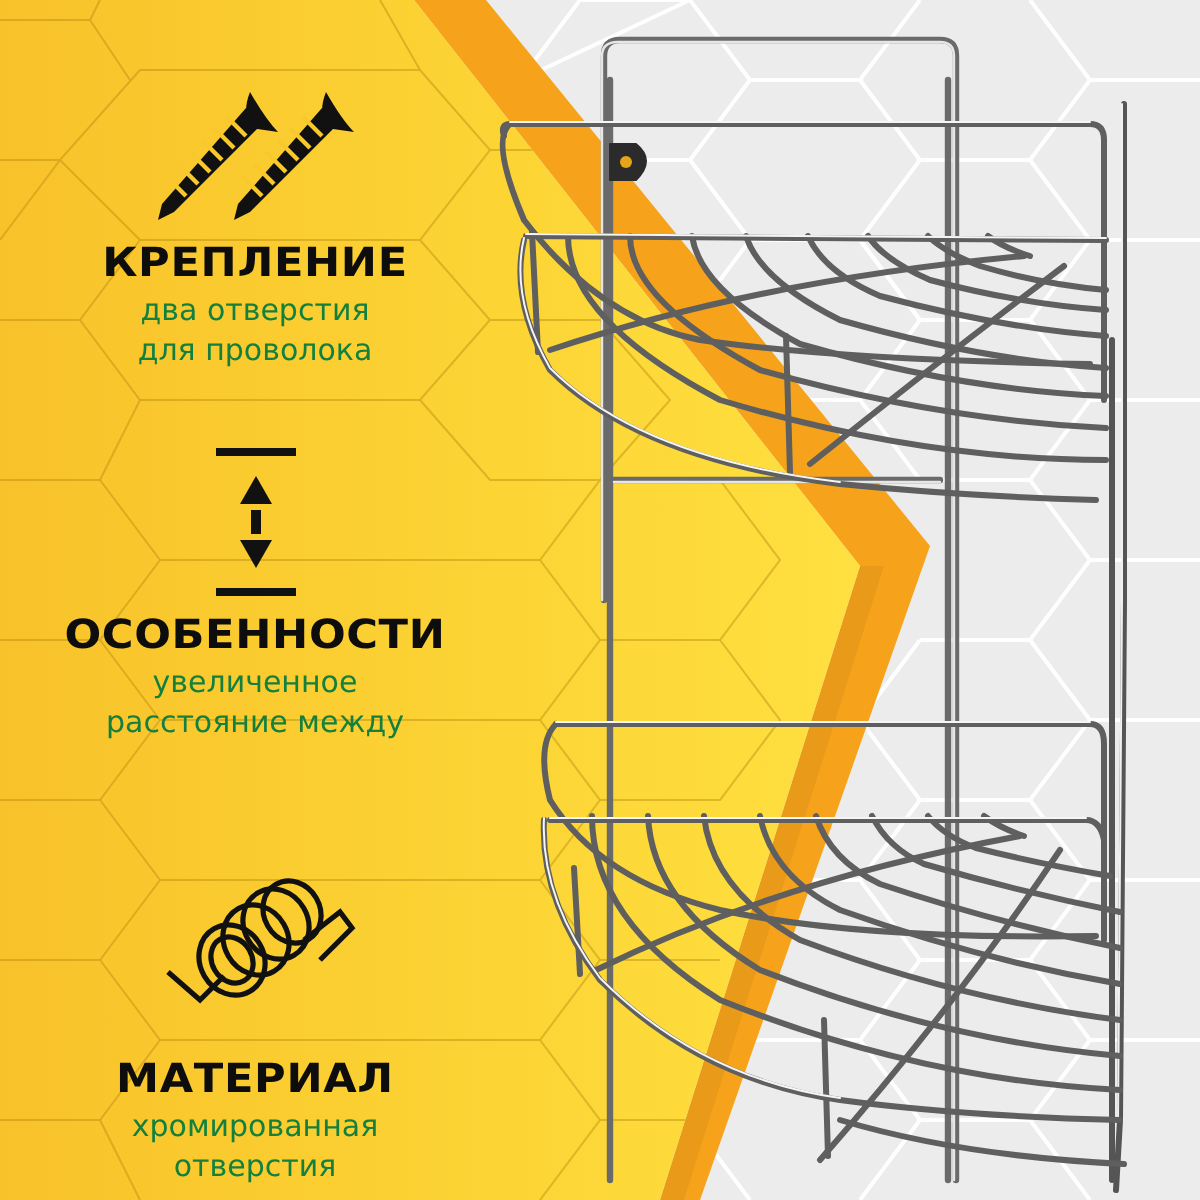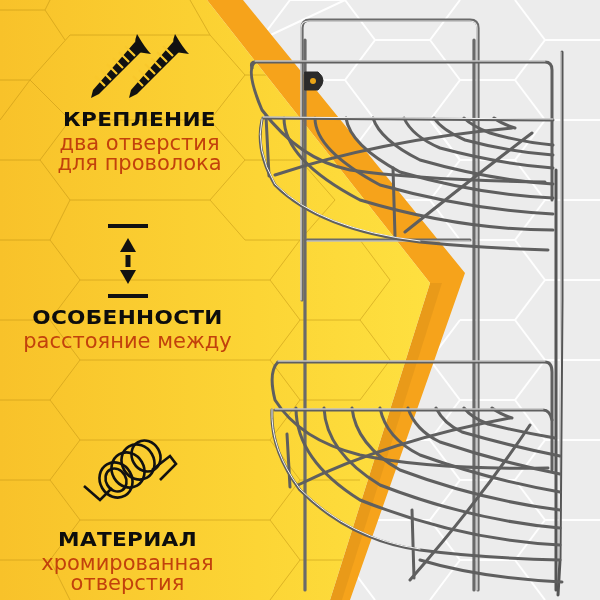--- a/index.html
+++ b/index.html
@@ -16,22 +16,22 @@
     }
     .feature .icon { display: block; margin: 0 auto; }
     .feature .title {
       font-family: "DejaVu Sans", sans-serif;
       font-weight: 900; font-size: 20px; letter-spacing: 0.3px;
       color: #0d0d0d; line-height: 22px;
       transform: scaleX(1.08);
     }
     .feature .desc {
       font-family: "DejaVu Sans", sans-serif;
-      font-weight: normal; font-size: 21px; line-height: 20px;
-      color: #c2410c; margin-top: 3px;
+      font-weight: normal; font-size: 15px; line-height: 20px;
+      color: #15803d; margin-top: 3px;
     }
     .feature .desc span { display: block; }
   </style>
 </head>
 <body>
 
 <div class="canvas">
 
   <svg class="bg-svg" width="600" height="600" viewBox="0 0 600 600">
     <defs>
@@ -179,21 +179,21 @@
         </g>
         <g stroke="#f5f5f5" stroke-width="1">
           <path d="M278,361 L545,361"></path>
           <path d="M275,409 L543,409"></path>
           <path d="M272,409 Q270,449 300,489 Q350,539 420,549"></path>
         </g>
       </g>
     </g>
   </svg>
 
-  <div class="feature" style="top:32px;margin-left:12px;">
+  <div class="feature" style="top:44px;">
     <svg class="icon" width="110" height="68" viewBox="0 0 110 68">
       <g fill="#111">
 
         <g transform="translate(0,0)">
           <path d="M52,2 Q48,12 52,20 L66,22 Q60,16 52,2 Z"></path>
           <path d="M50,10 L58,18 L14,62 L6,66 L8,58 Z"></path>
         </g>
 
         <g transform="translate(38,0)">
           <path d="M52,2 Q48,12 52,20 L66,22 Q60,16 52,2 Z"></path>
@@ -217,20 +217,21 @@
       <g fill="#111">
         <rect x="2" y="0" width="40" height="4"></rect>
         <rect x="2" y="70" width="40" height="4"></rect>
         <polygon points="22,14 14,28 30,28"></polygon>
         <polygon points="22,60 14,46 30,46"></polygon>
         <rect x="19.5" y="31" width="5" height="12"></rect>
       </g>
     </svg>
     <div class="title" style="margin-top:8px;">ОСОБЕННОСТИ</div>
     <div class="desc">
+      <span>увеличенное</span>
       <span>расстояние между</span>
     </div>
   </div>
 
   <div class="feature" style="top:436px;">
     <svg class="icon" width="100" height="70" viewBox="0 0 100 70">
       <g fill="none" stroke="#111" stroke-width="2.6">
         <path d="M6,50 L22,64 L34,52"></path>
         <path d="M74,34 L92,20 L98,28 L82,44"></path>
         <ellipse cx="38" cy="44" rx="16" ry="18" transform="rotate(-30 38 44)"></ellipse>

